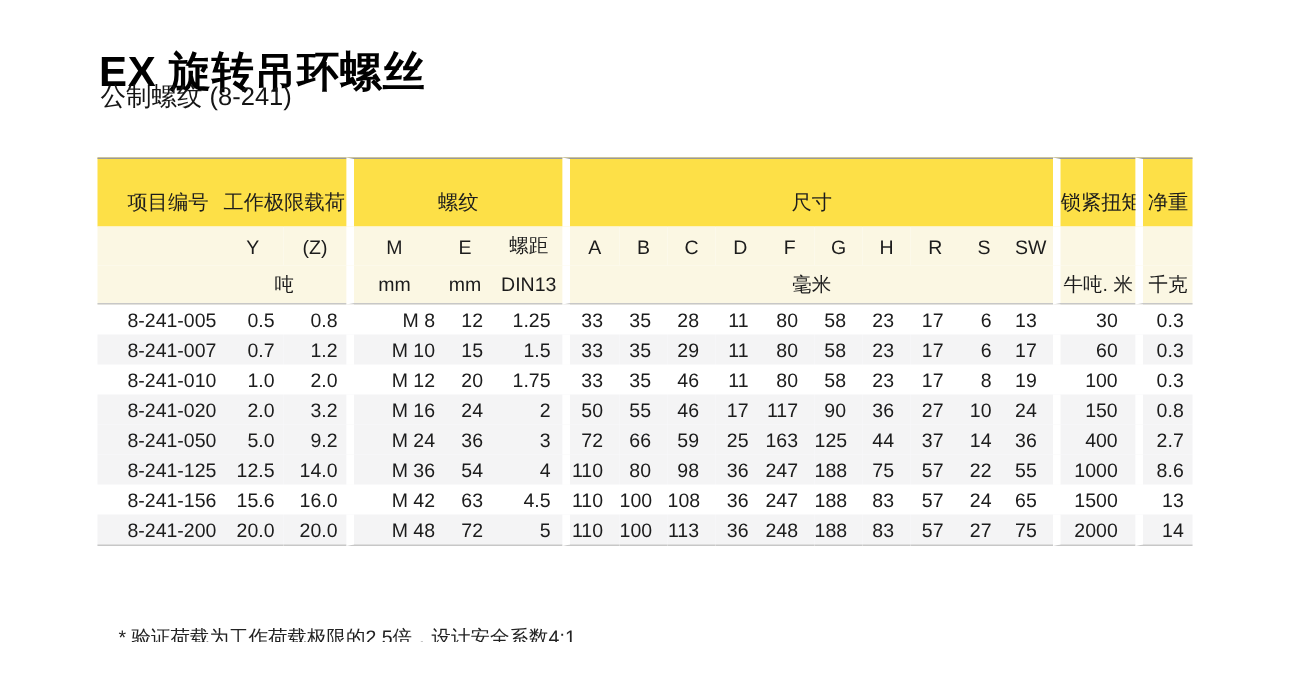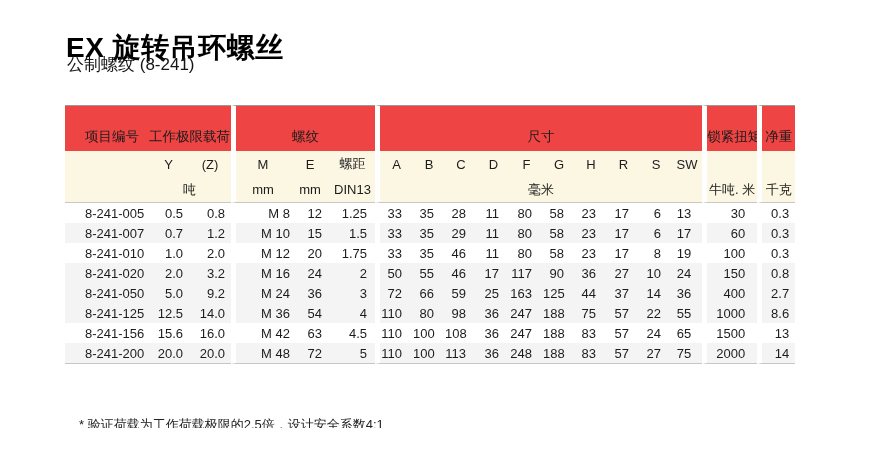--- a/index.html
+++ b/index.html
@@ -8,21 +8,21 @@
 
   .title { position:absolute; left:66px; top:10px; font-size:28px; font-weight:bold; color:#000; letter-spacing:.5px; }
   .subtitle { position:absolute; left:67px; top:53px; font-size:17px; color:#151515; }
 
   .tablewrap { position:absolute; left:65px; top:105px; }
   table { border-collapse:separate; border-spacing:0; table-layout:fixed; width:730px; font-size:13px; color:#1c1c1c; }
   th,td { padding:0; margin:0; font-weight:normal; white-space:nowrap; overflow:hidden; }
 
   
   tr.group-row th { border-top:1px solid #999999; vertical-align:bottom; padding-bottom:5px; height:40px;
-                    font-size:13.5px; text-align:center; line-height:1.3; background:#ef4444; }
+                    font-size:13.5px; text-align:center; line-height:1.3; background:#fde047;font-family:Liberation Mono, monospace; }
   tr.group-row th.al { text-align:left; padding-left:20px; }
 
   
   tr.letters-row td { background:#fbf7e3; text-align:center; height:26px; }
   tr.units-row td   { background:#fbf7e3; text-align:center; height:25px; border-bottom:1px solid #c7c7c7; }
 
   
   .gs { border-left:5px solid #ffffff; }
 
   

